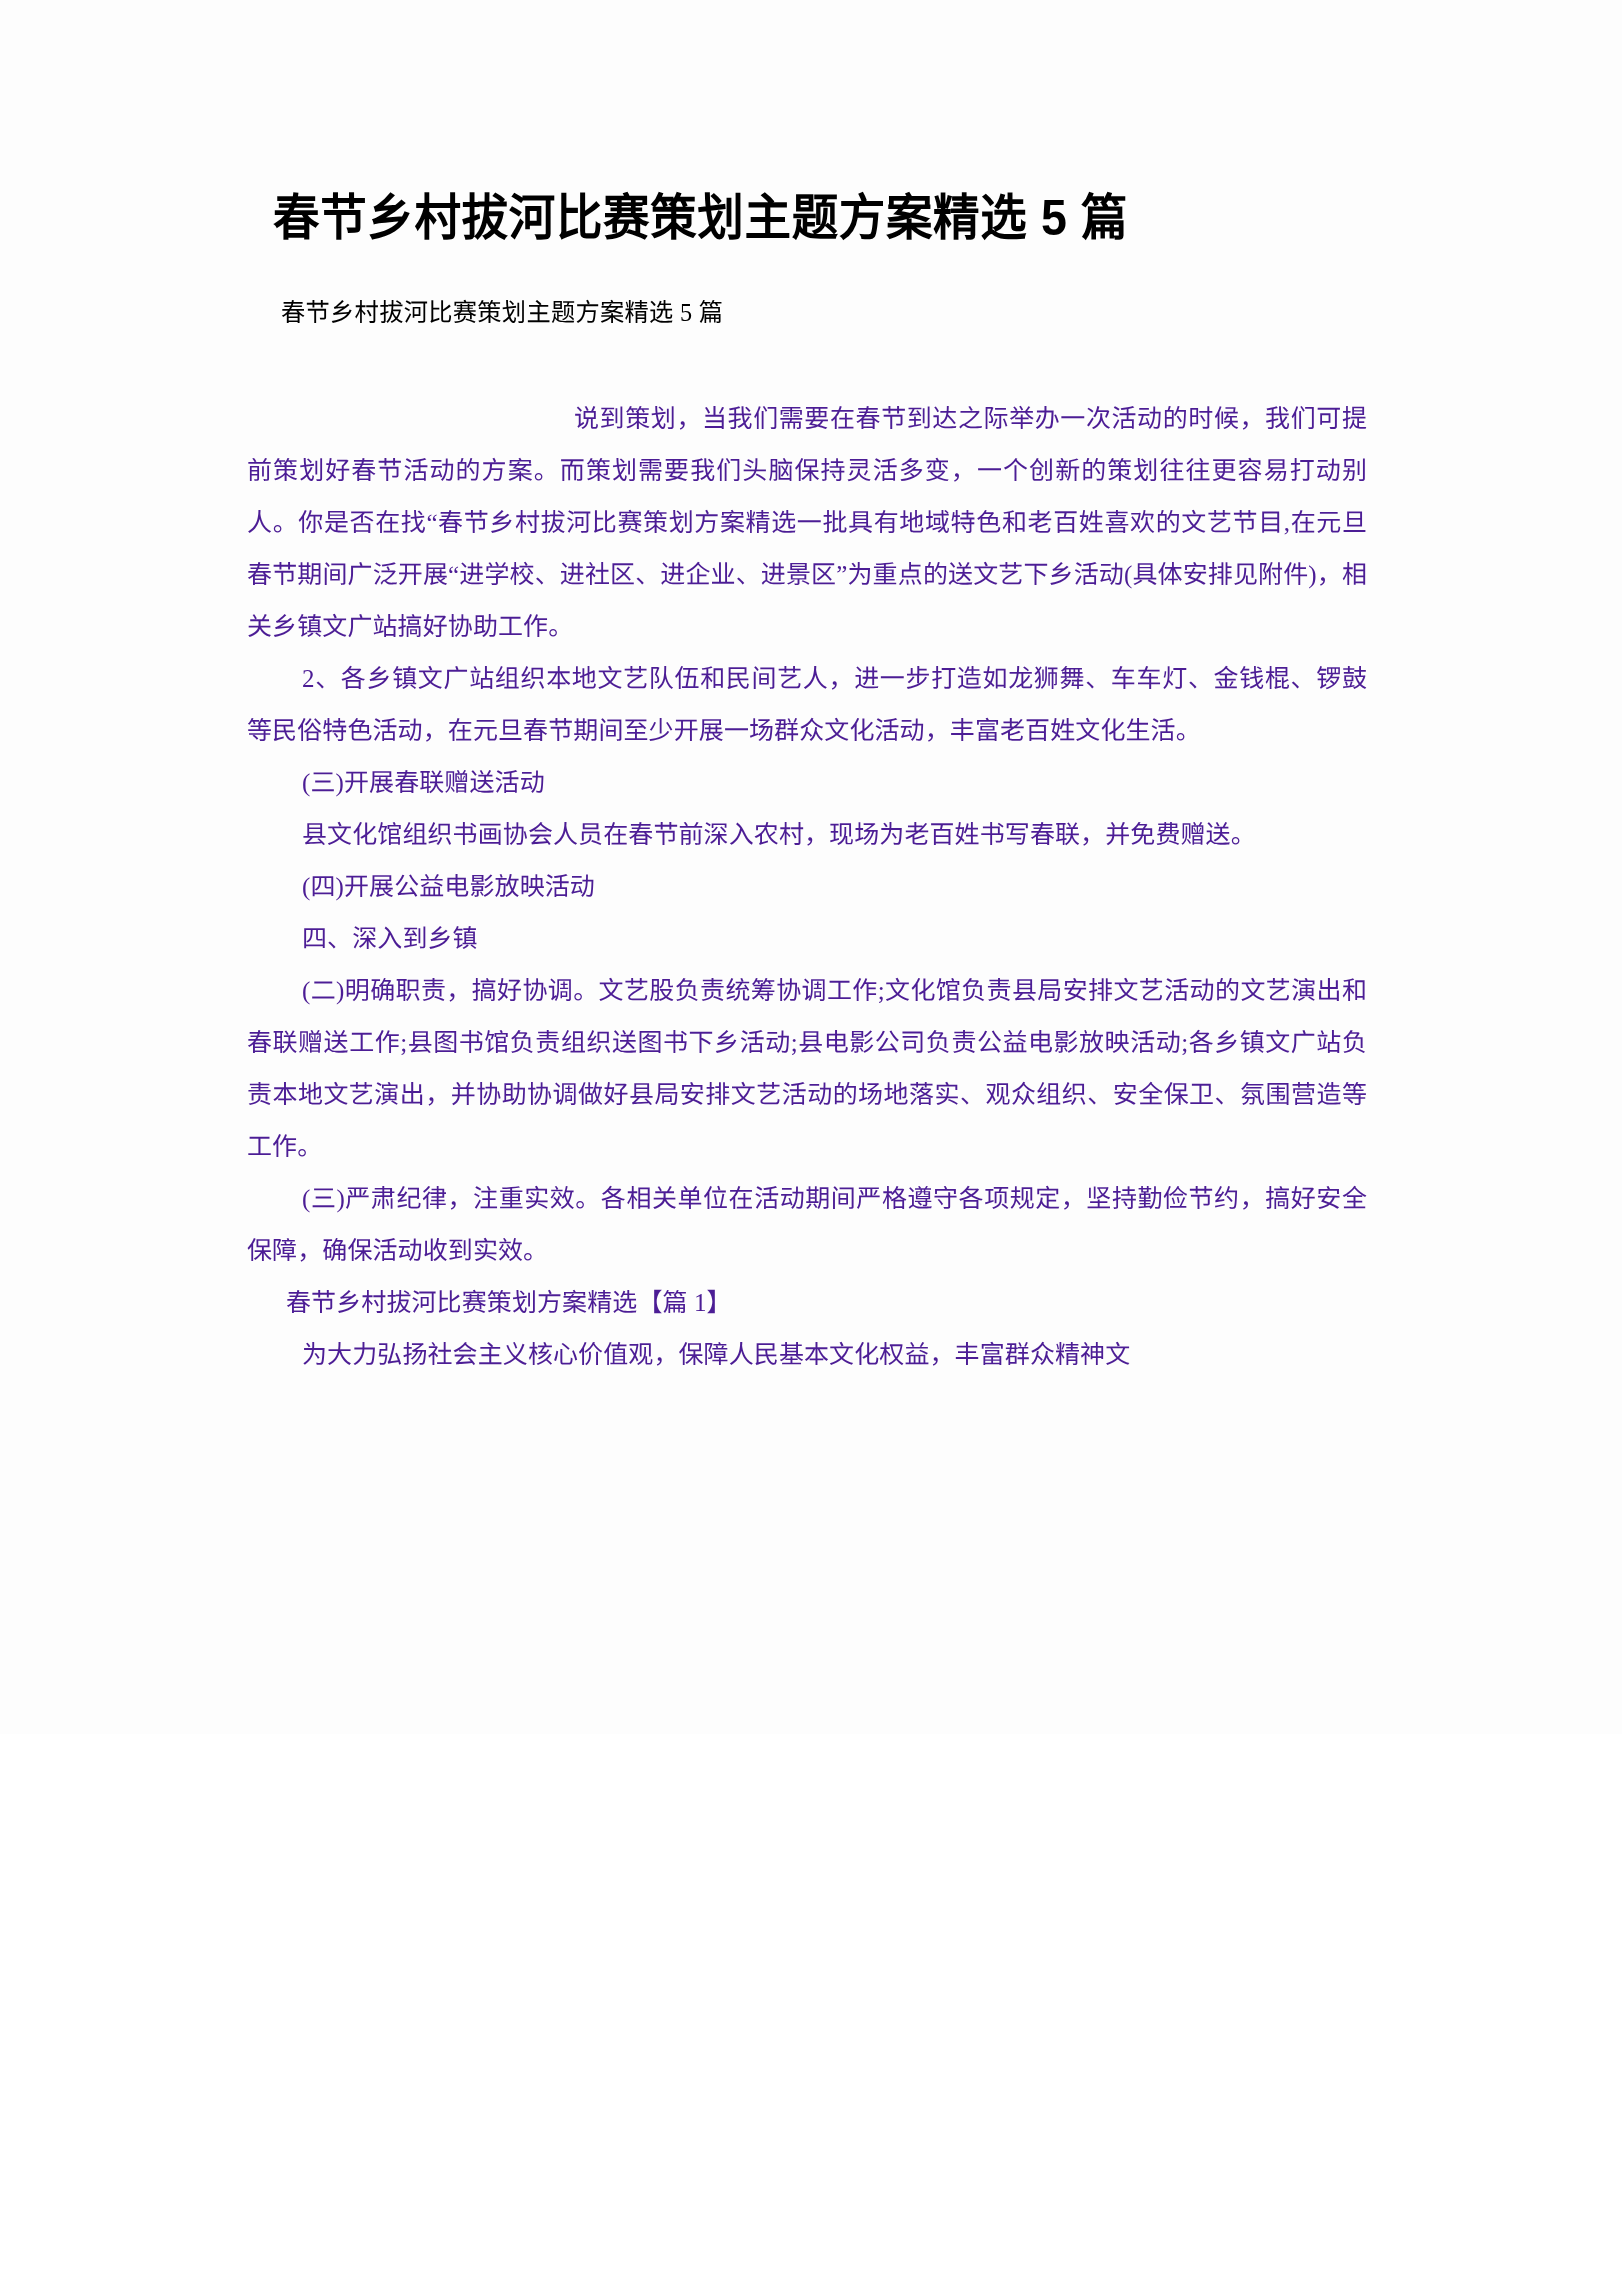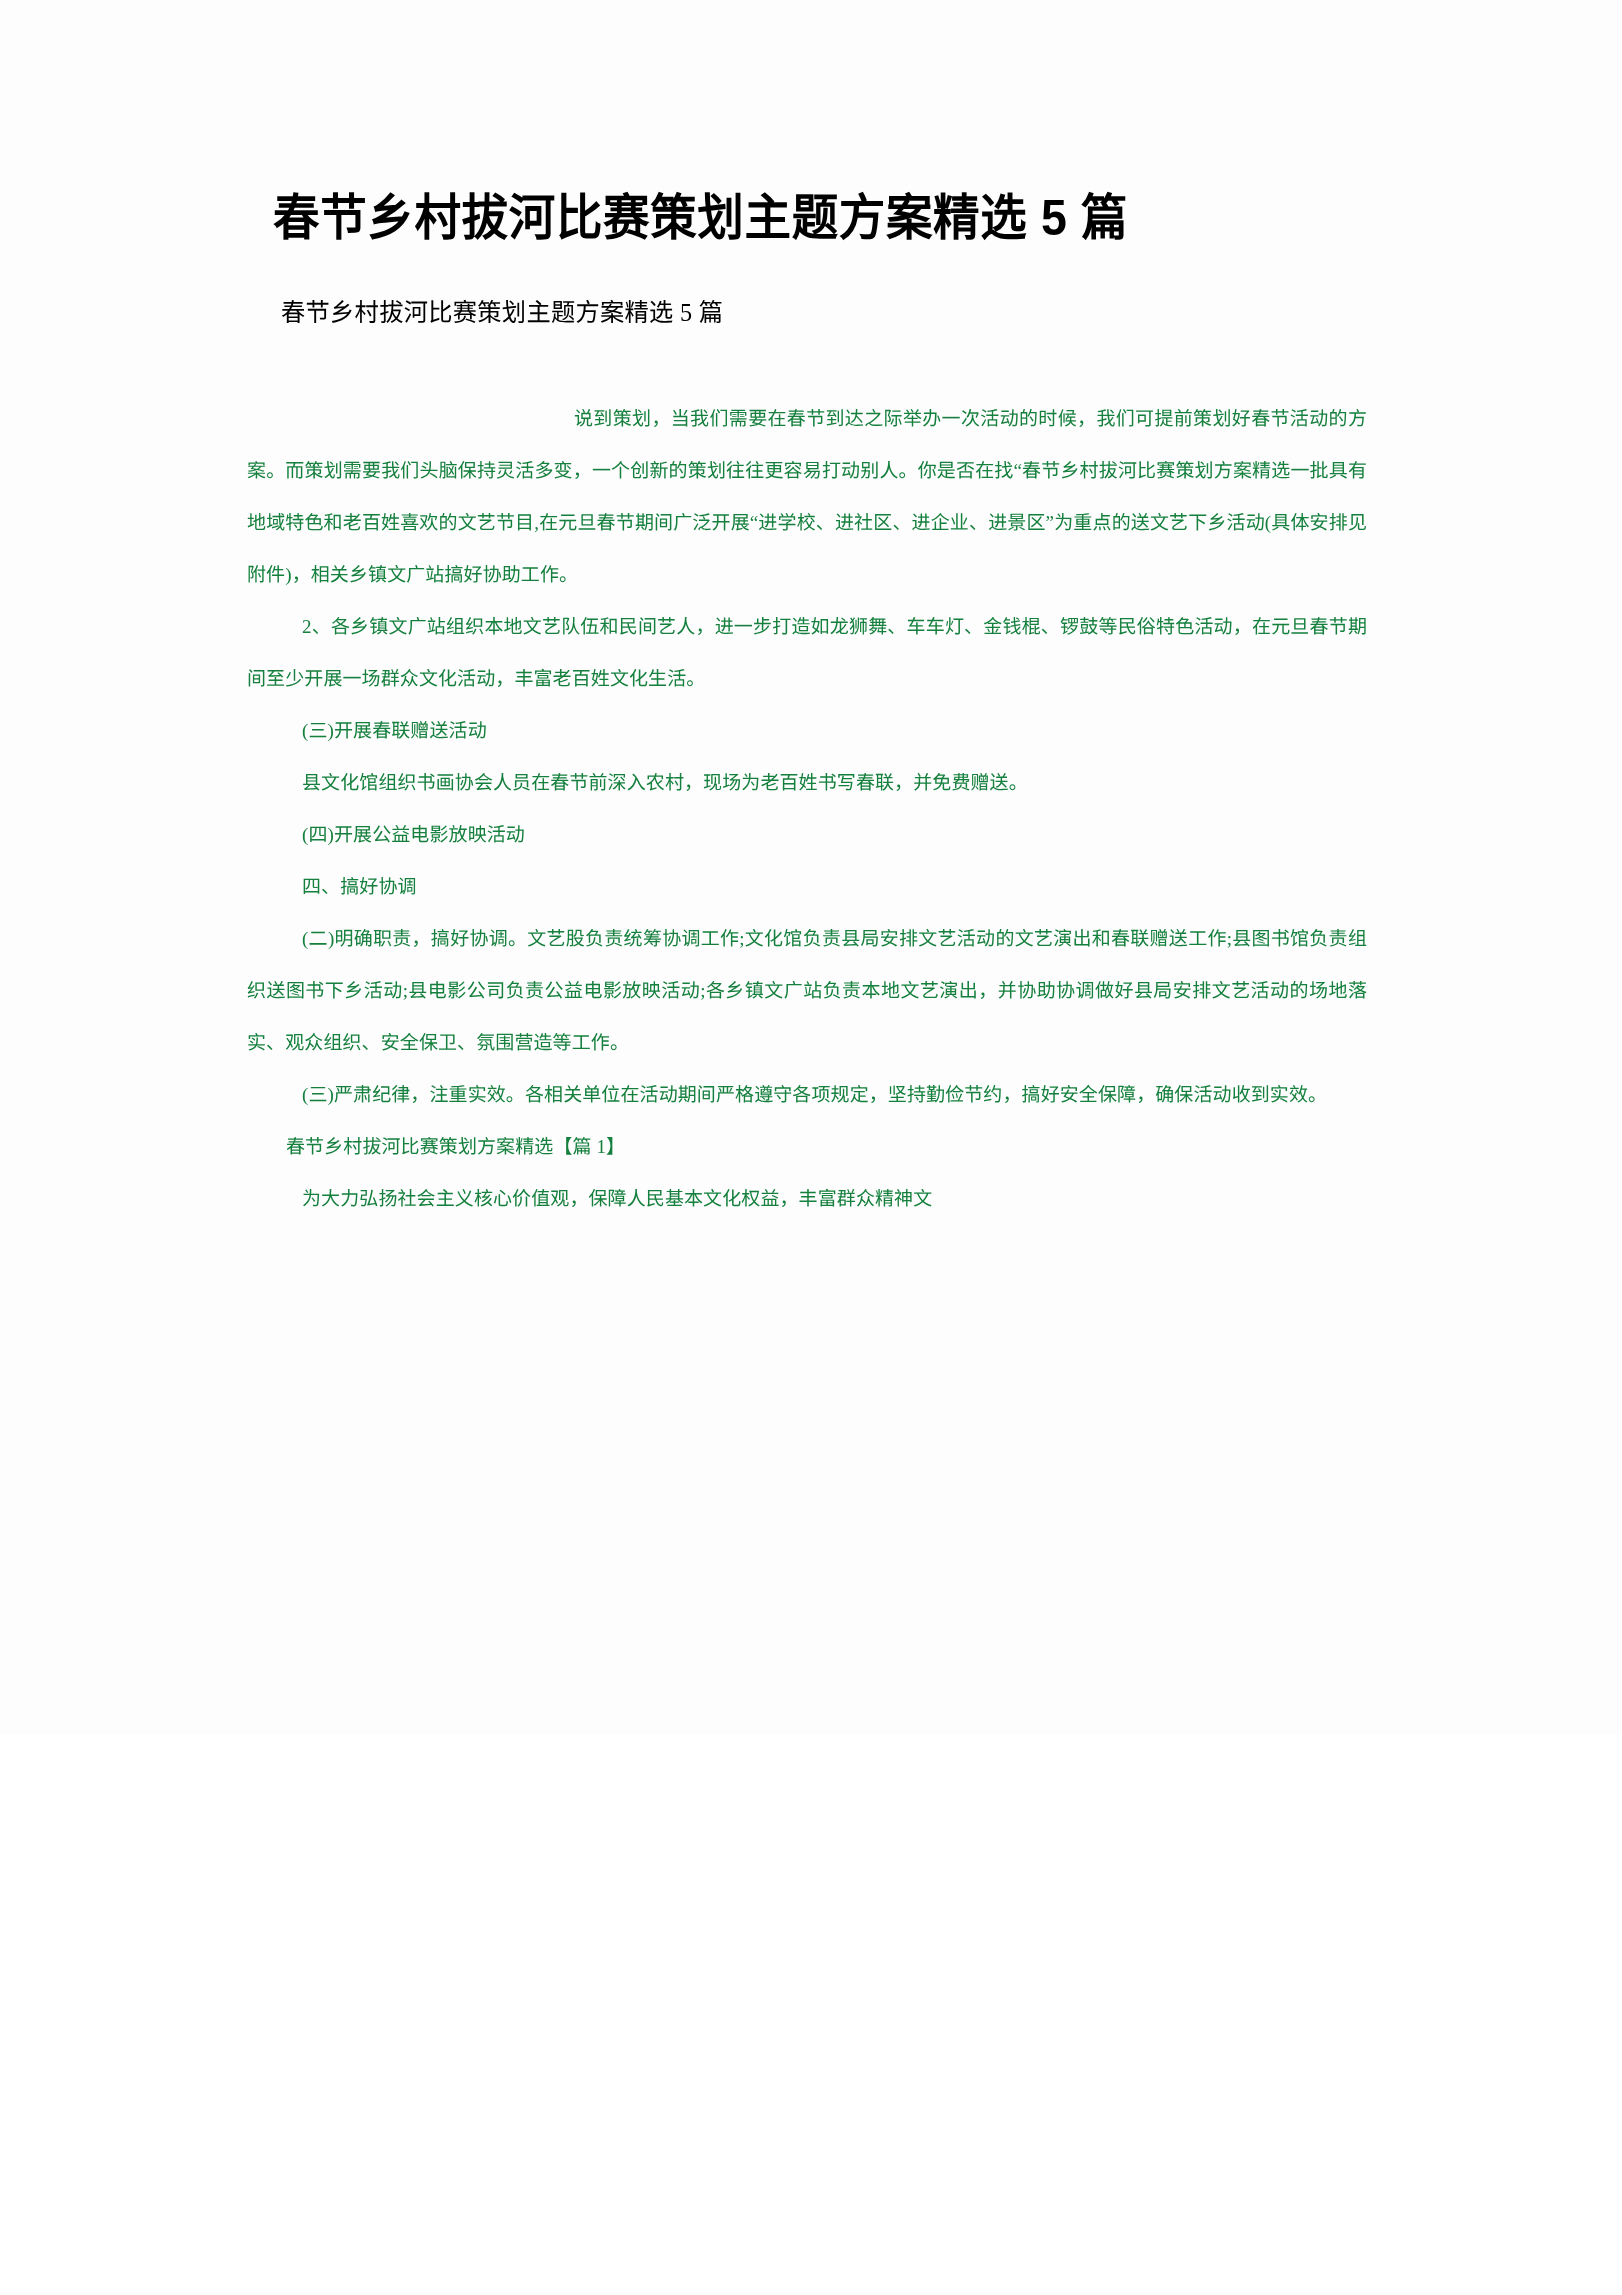--- a/index.html
+++ b/index.html
@@ -65,27 +65,27 @@
   .body-block {
     position: absolute;
     left: 0px;
     top: 393px;
     width: 1132px;
   }
 
   p.para {
     margin: 0 12px 0 0;
     padding: 0;
-    font-size: 19px;
+    font-size: 25px;
     line-height: 52px;
     text-align: justify;
     text-justify: inter-character;
     text-align-last: left;
     letter-spacing: 0.1px;
-    color: #15803d;
+    color: #4c1d95;
     word-break: break-all;
   }
 
   p.indent-1 { text-indent: 55px; }
   p.indent-big { text-indent: 327px; }
 
   
   p.heading-line {
     text-indent: 55px;
     white-space: nowrap;
@@ -115,21 +115,21 @@
 
       <p class="para indent-1">2、各乡镇文广站组织本地文艺队伍和民间艺人，进一步打造如龙狮舞、车车灯、金钱棍、锣鼓等民俗特色活动，在元旦春节期间至少开展一场群众文化活动，丰富老百姓文化生活。</p>
 
       <p class="para heading-line">(三)开展春联赠送活动</p>
 
       <p class="para indent-1">县文化馆组织书画协会人员在春节前深入农村，现场为老百姓书写春联，并免费赠送。</p>
 
       <p class="para heading-line">(四)开展公益电影放映活动</p>
 
 
-      <p class="para heading-line">四、搞好协调</p>
+      <p class="para heading-line">四、深入到乡镇</p>
 
 
       <p class="para indent-1">(二)明确职责，搞好协调。文艺股负责统筹协调工作;文化馆负责县局安排文艺活动的文艺演出和春联赠送工作;县图书馆负责组织送图书下乡活动;县电影公司负责公益电影放映活动;各乡镇文广站负责本地文艺演出，并协助协调做好县局安排文艺活动的场地落实、观众组织、安全保卫、氛围营造等工作。</p>
 
       <p class="para indent-1">(三)严肃纪律，注重实效。各相关单位在活动期间严格遵守各项规定，坚持勤俭节约，搞好安全保障，确保活动收到实效。</p>
 
       <p class="para sub-heading">春节乡村拔河比赛策划方案精选【篇 1】</p>
 
       <p class="para indent-1">为大力弘扬社会主义核心价值观，保障人民基本文化权益，丰富群众精神文</p>
 

